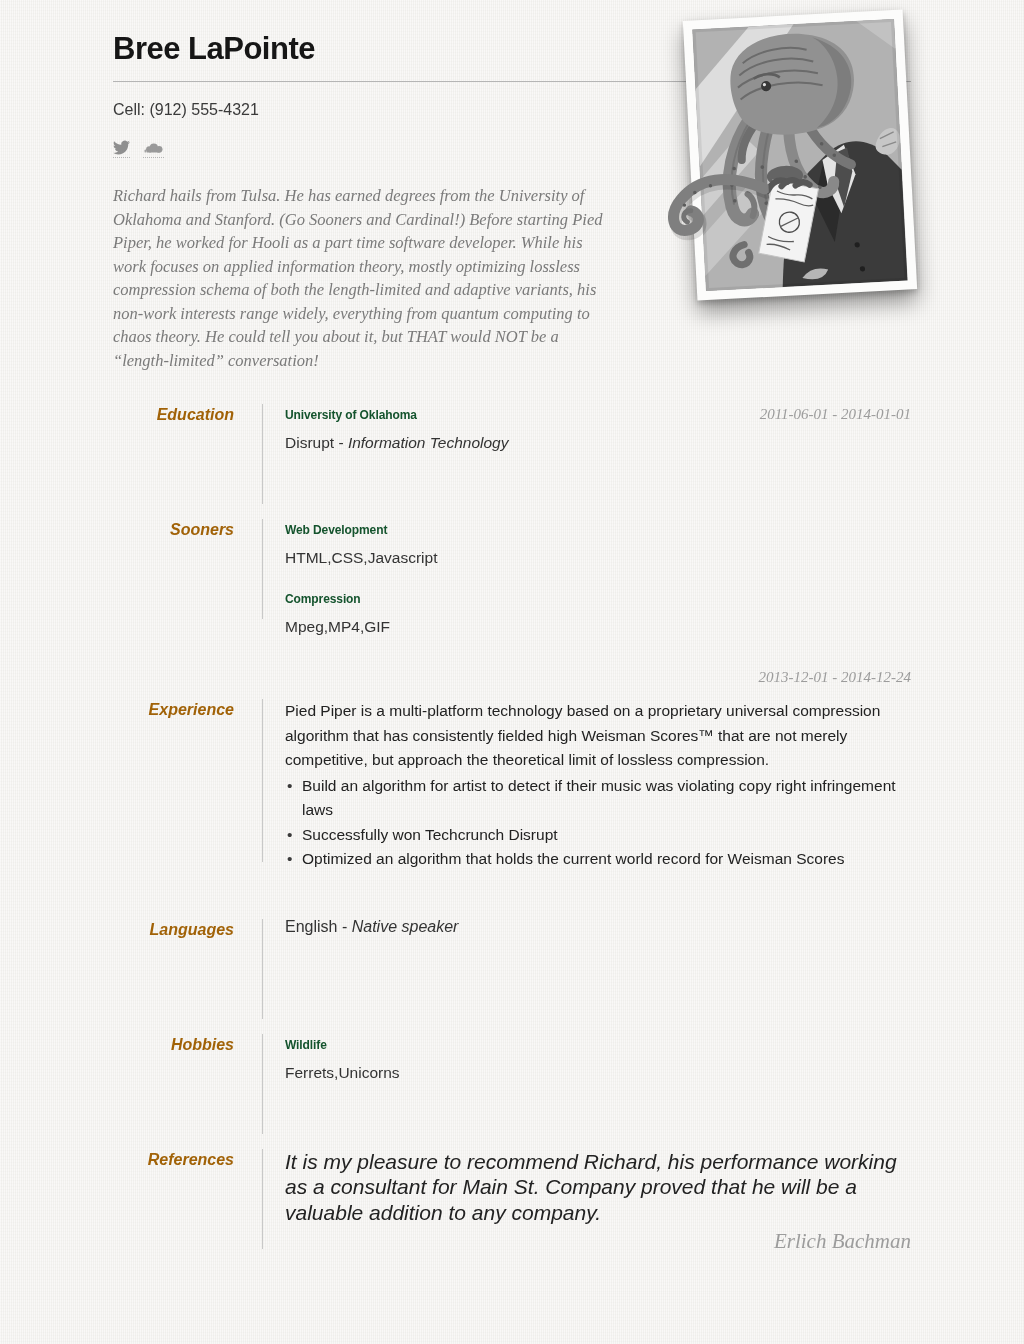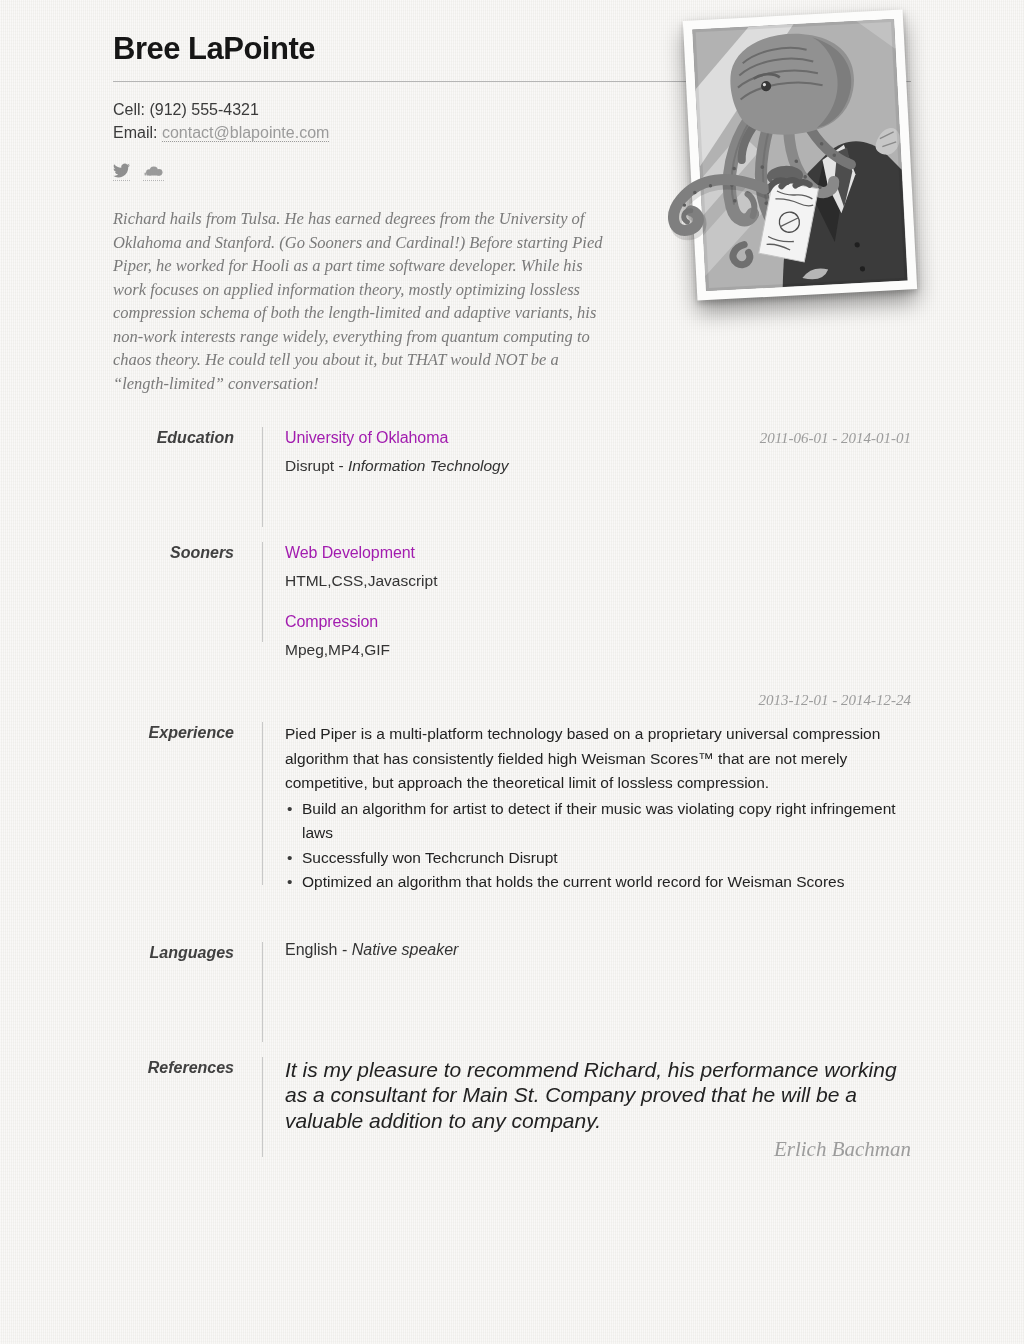--- a/index.html
+++ b/index.html
@@ -39,28 +39,28 @@
   .photo { width:202px; height:262px; background:#b4b4b4; overflow:hidden; box-shadow:inset 0 0 0 1px rgba(0,0,0,0.15); }
   .photo svg { display:block; }
   .escape { position:absolute; left:-33px; top:150px; z-index:3; }
 
   
   .sections { margin-top:32px; }
   .sec { margin-bottom:0; }
   .row { display:flex; margin-bottom:15px; }
   .label {
     width:149px; flex:0 0 149px; text-align:right;
-    font-weight:bold; font-style:italic; font-size:16px; line-height:22px; color:#404040;
+    font-weight:bold; font-style:italic; font-size:16px; line-height:22px; color:#a16207;
     padding-right:28px;
   }
   .vr { flex:0 0 1px; width:1px; background:#c8c8c8; height:100px; }
   .vr-tall { height:163px; }
   .content { flex:1; padding-left:22px; min-height:100px; }
   .head-row { display:flex; align-items:baseline; justify-content:space-between; }
-  .content h3 { font-size:16px; line-height:22px; font-weight:normal; color:#a21caf; letter-spacing:-0.1px; }
+  .content h3 { font-size:12px; line-height:22px; font-weight:bold; color:#14532d; letter-spacing:-0.1px; }
   .sub { font-size:15.5px; line-height:16px; color:#333; margin-top:9px; }
   .sub em { font-style:italic; }
   .skill-item { margin-bottom:22px; }
   .date {
     font-family:"Liberation Serif", serif; font-style:italic;
     font-size:15px; color:#9c9c9c; white-space:nowrap;
   }
   .date-top { display:block; text-align:right; margin-bottom:8px; }
   .sec-exp { margin-bottom:47px; }
   .sec-exp .row { margin-bottom:0;margin-top:13px; }
@@ -74,21 +74,20 @@
 </head>
 <body>
 
 <div class="page">
 
   <header>
     <h1 class="name">Bree LaPointe</h1>
     <hr class="rule">
     <div class="contact">
       <div><span>Cell:</span> <span>(912) 555-4321</span></div>
-      <div><span>Email:</span> <a class="email-link">contact@blapointe.com</a></div>
     </div>
     <div class="social">
       <a>
         <svg width="17" height="15" viewBox="0 0 24 20">
           <path fill="#8f8f8f" d="M23.95 2.57a10 10 0 0 1-2.82.77A4.96 4.96 0 0 0 23.29.62c-.95.56-2 .96-3.12 1.18A4.92 4.92 0 0 0 11.78 6.28C7.69 6.1 4.07 4.13 1.64 1.16a4.82 4.82 0 0 0-.67 2.48c0 1.71.87 3.21 2.19 4.1a4.9 4.9 0 0 1-2.23-.62v.06a4.92 4.92 0 0 0 3.95 4.83 5 5 0 0 1-2.21.08 4.94 4.94 0 0 0 4.6 3.42A9.87 9.87 0 0 1 1.17 17.6c-.39 0-.78-.02-1.17-.07a13.99 13.99 0 0 0 7.56 2.21c9.05 0 14-7.5 14-13.99 0-.21 0-.42-.02-.63a9.94 9.94 0 0 0 2.41-2.55z"></path>
         </svg>
       </a>
       <a>
         <svg width="21" height="15" viewBox="0 0 21 15">
           <g fill="#9a9a9a">
@@ -244,20 +243,30 @@
     <section class="sec">
       <div class="row">
         <div class="label">Languages</div>
         <div class="vr"></div>
         <div class="content">
           <p class="sub" style="margin-top:0; font-size:16px;"><span>English - </span><em>Native speaker</em></p>
         </div>
       </div>
     </section>
 
+    <section class="sec">
+      <div class="row">
+        <div class="label">Hobbies</div>
+        <div class="vr"></div>
+        <div class="content">
+          <h3>Wildlife</h3>
+          <p class="sub">Ferrets,Unicorns</p>
+        </div>
+      </div>
+    </section>
 
     <section class="sec">
       <div class="row">
         <div class="label">References</div>
         <div class="vr"></div>
         <div class="content">
           <p class="quote">It is my pleasure to recommend Richard, his performance working as a consultant for Main St. Company proved that he will be a valuable addition to any company.</p>
           <div class="ref-name date">Erlich Bachman</div>
         </div>
       </div>

